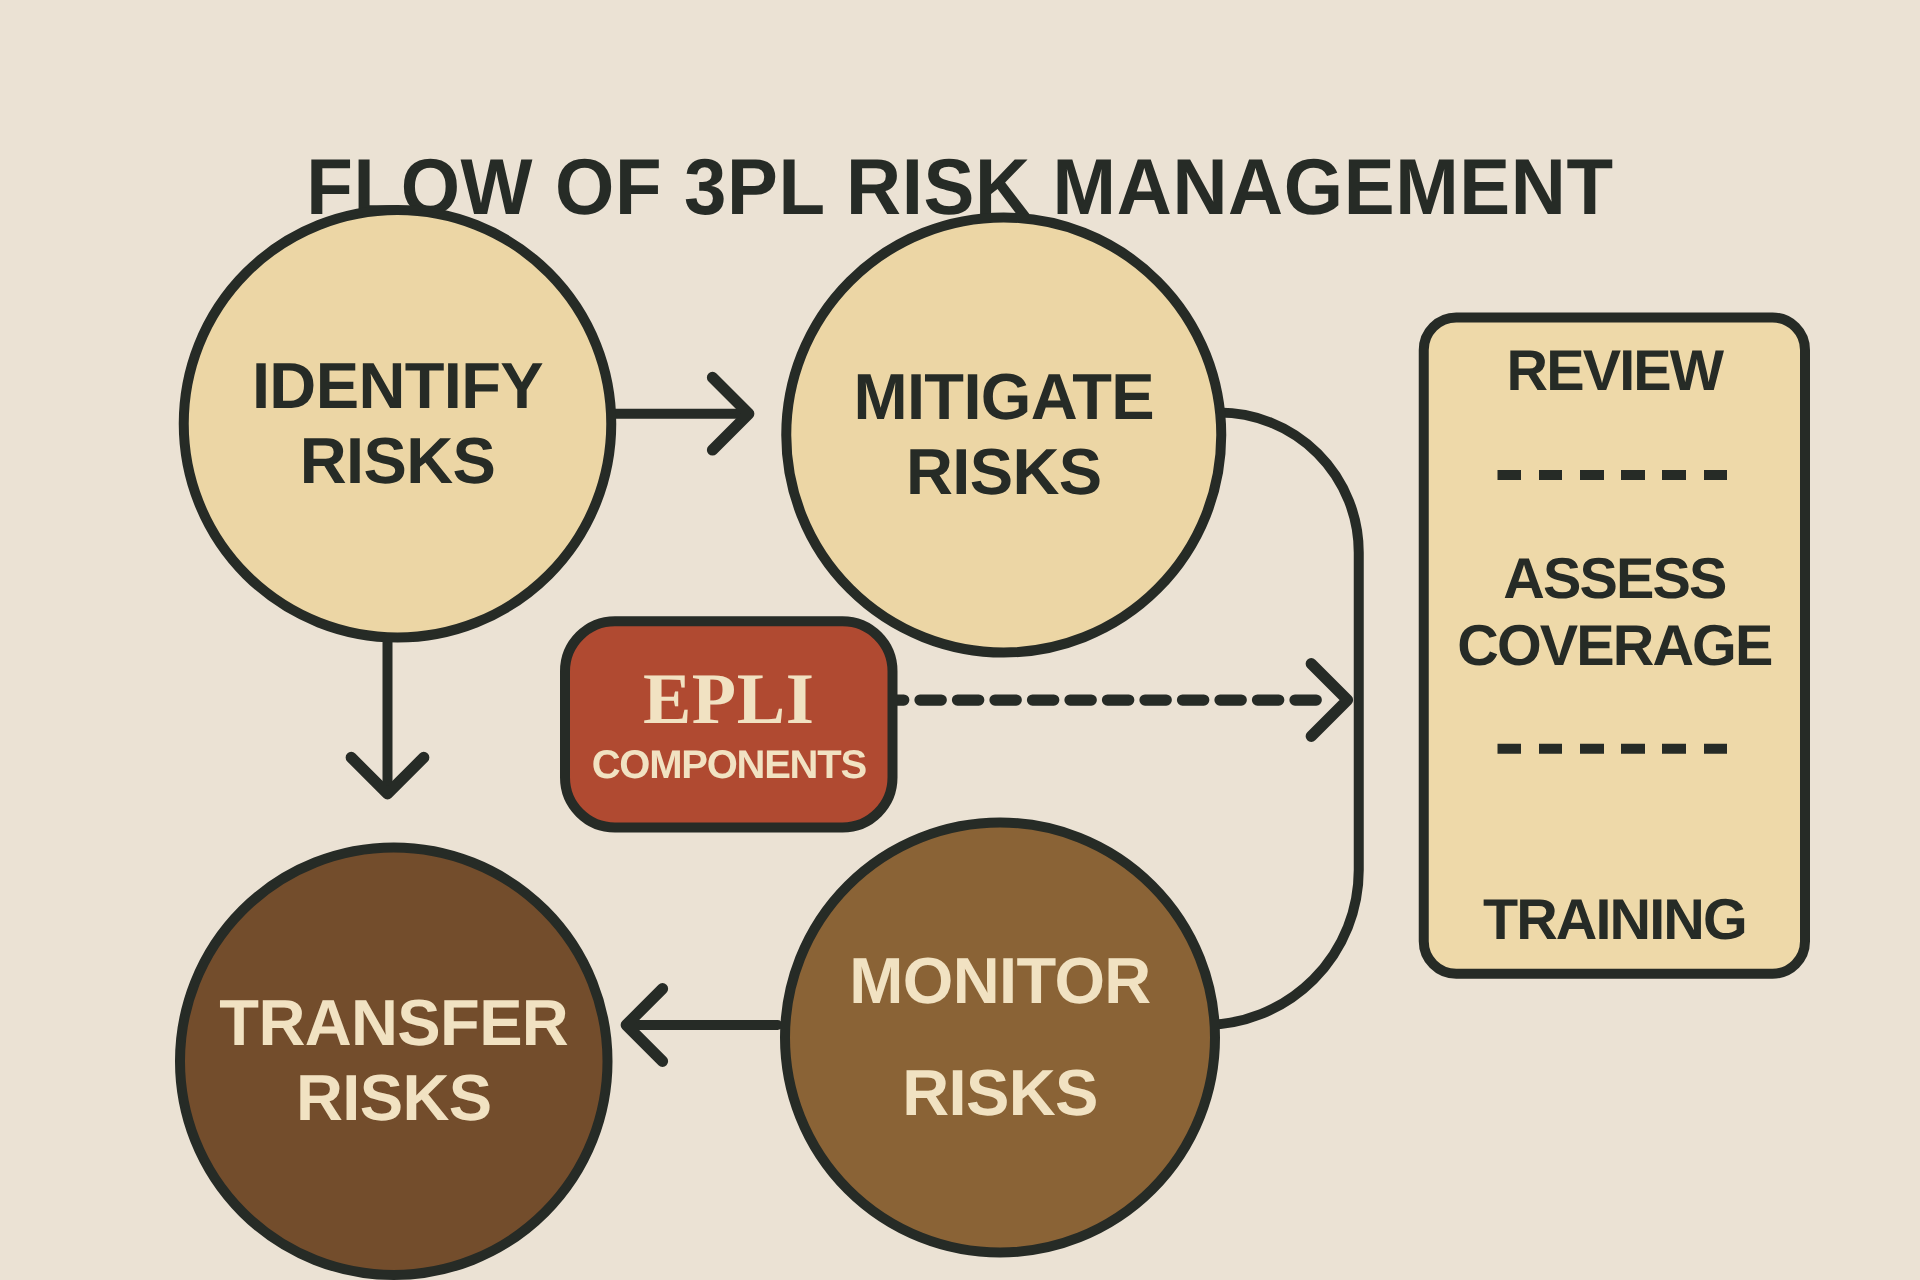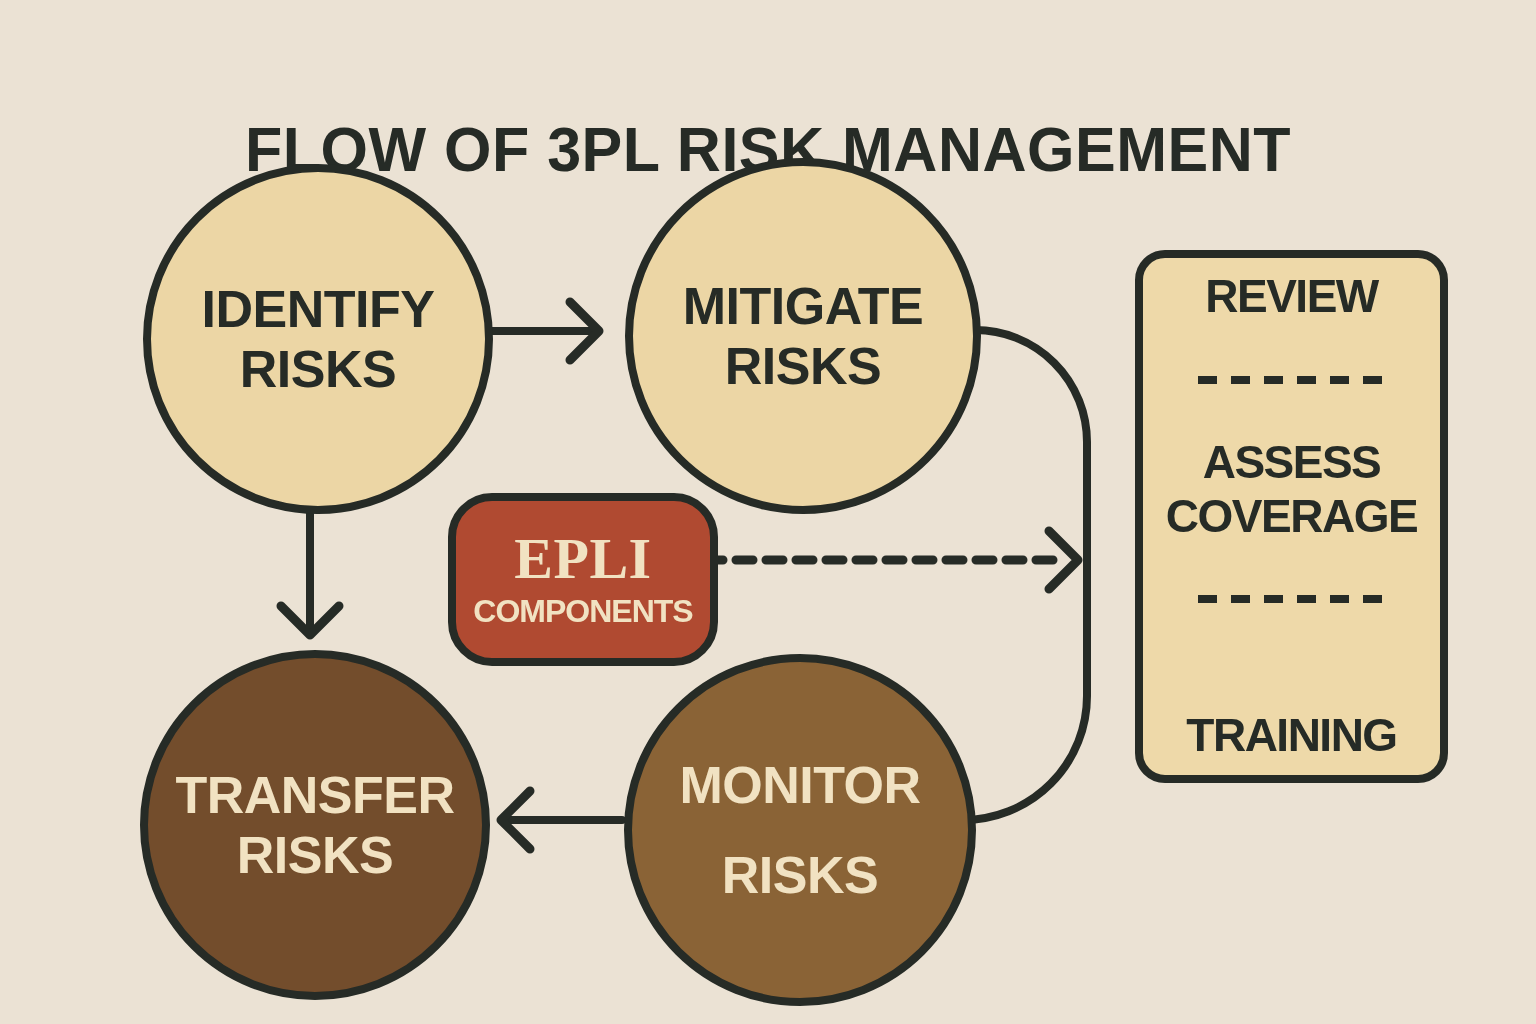--- a/index.html
+++ b/index.html
@@ -45,22 +45,22 @@
     font-size: 52px;
     line-height: 1.16;
     letter-spacing: -0.5px;
     display: block;
   }
   .cream { background: #ecd6a5; color: #262b26; }
   .brown-dark { background: #734d2c; color: #f1e2c2; }
   .brown-mid  { background: #8a6336; color: #f1e2c2; gap: 30px; }
 
   #node-identify { left: 143px; top: 126px; width: 334px; height: 334px; }
-  #node-mitigate { left: 625px; top: 120px; width: 340px; height: 340px; }
-  #node-transfer { left: 140px; top: 612px; width: 334px; height: 334px; }
+  #node-mitigate { left: 625px; top: 132px; width: 340px; height: 340px; }
+  #node-transfer { left: 140px; top: 636px; width: 334px; height: 334px; }
   #node-monitor  { left: 624px; top: 616px; width: 336px; height: 336px; }
 
   .epli-box {
     position: absolute;
     left: 448px; top: 455px;
     width: 254px; height: 157px;
     background: #b04a31;
     border: 8px solid #262b26;
     border-radius: 44px;
     display: flex;

